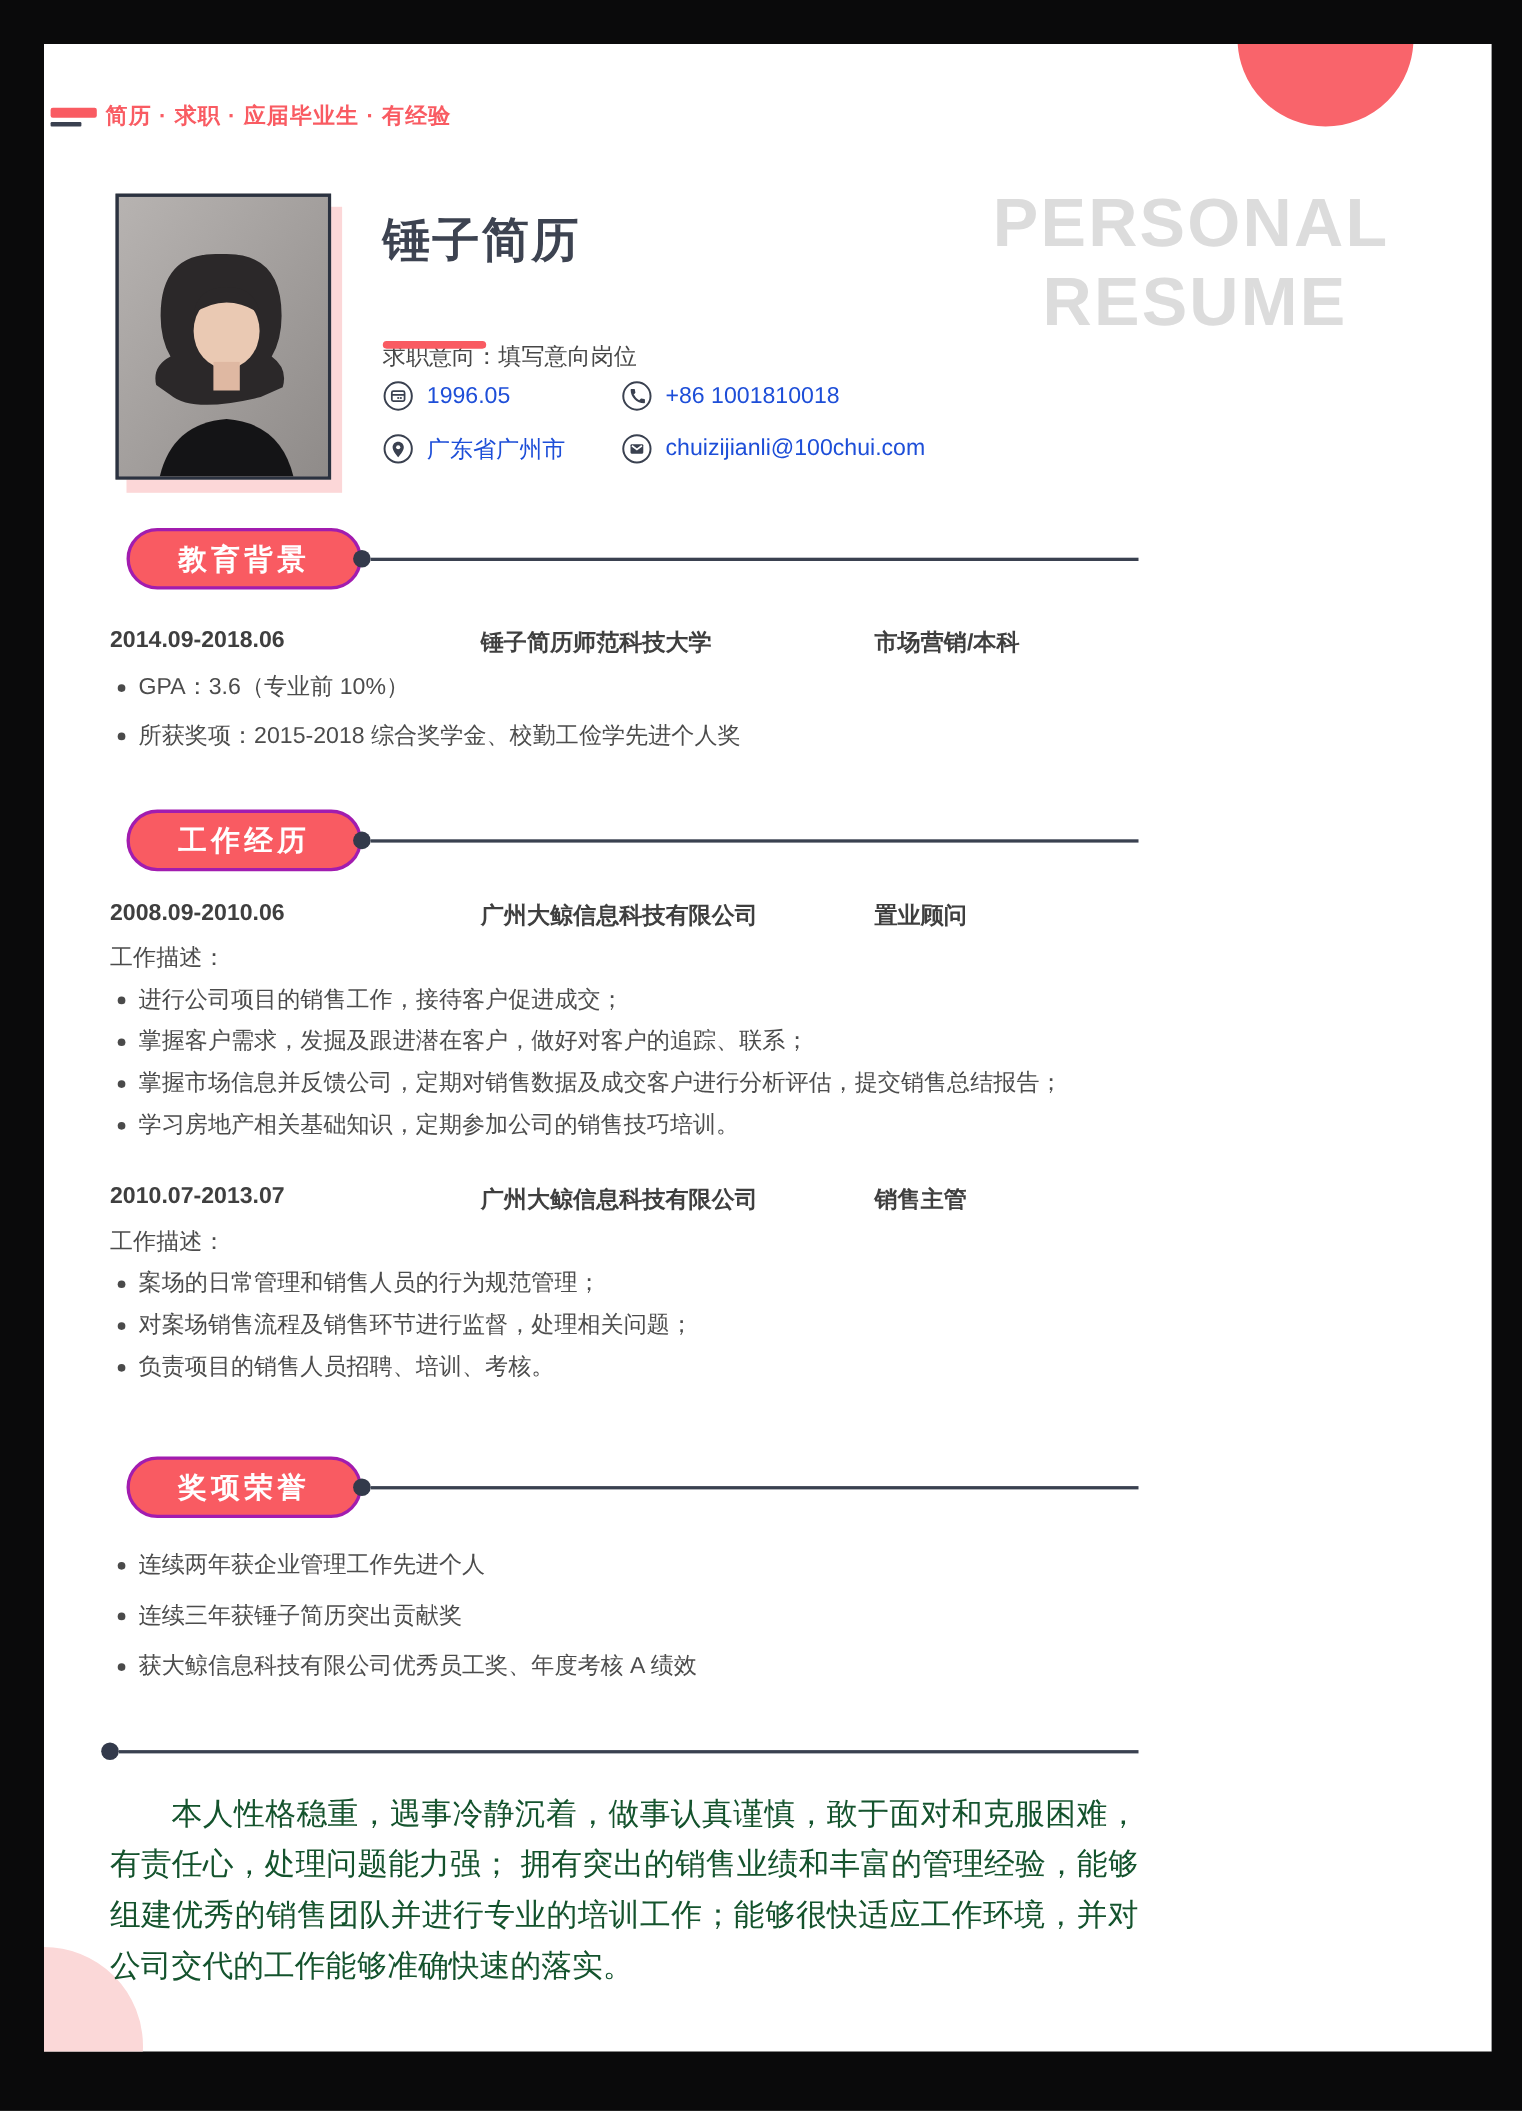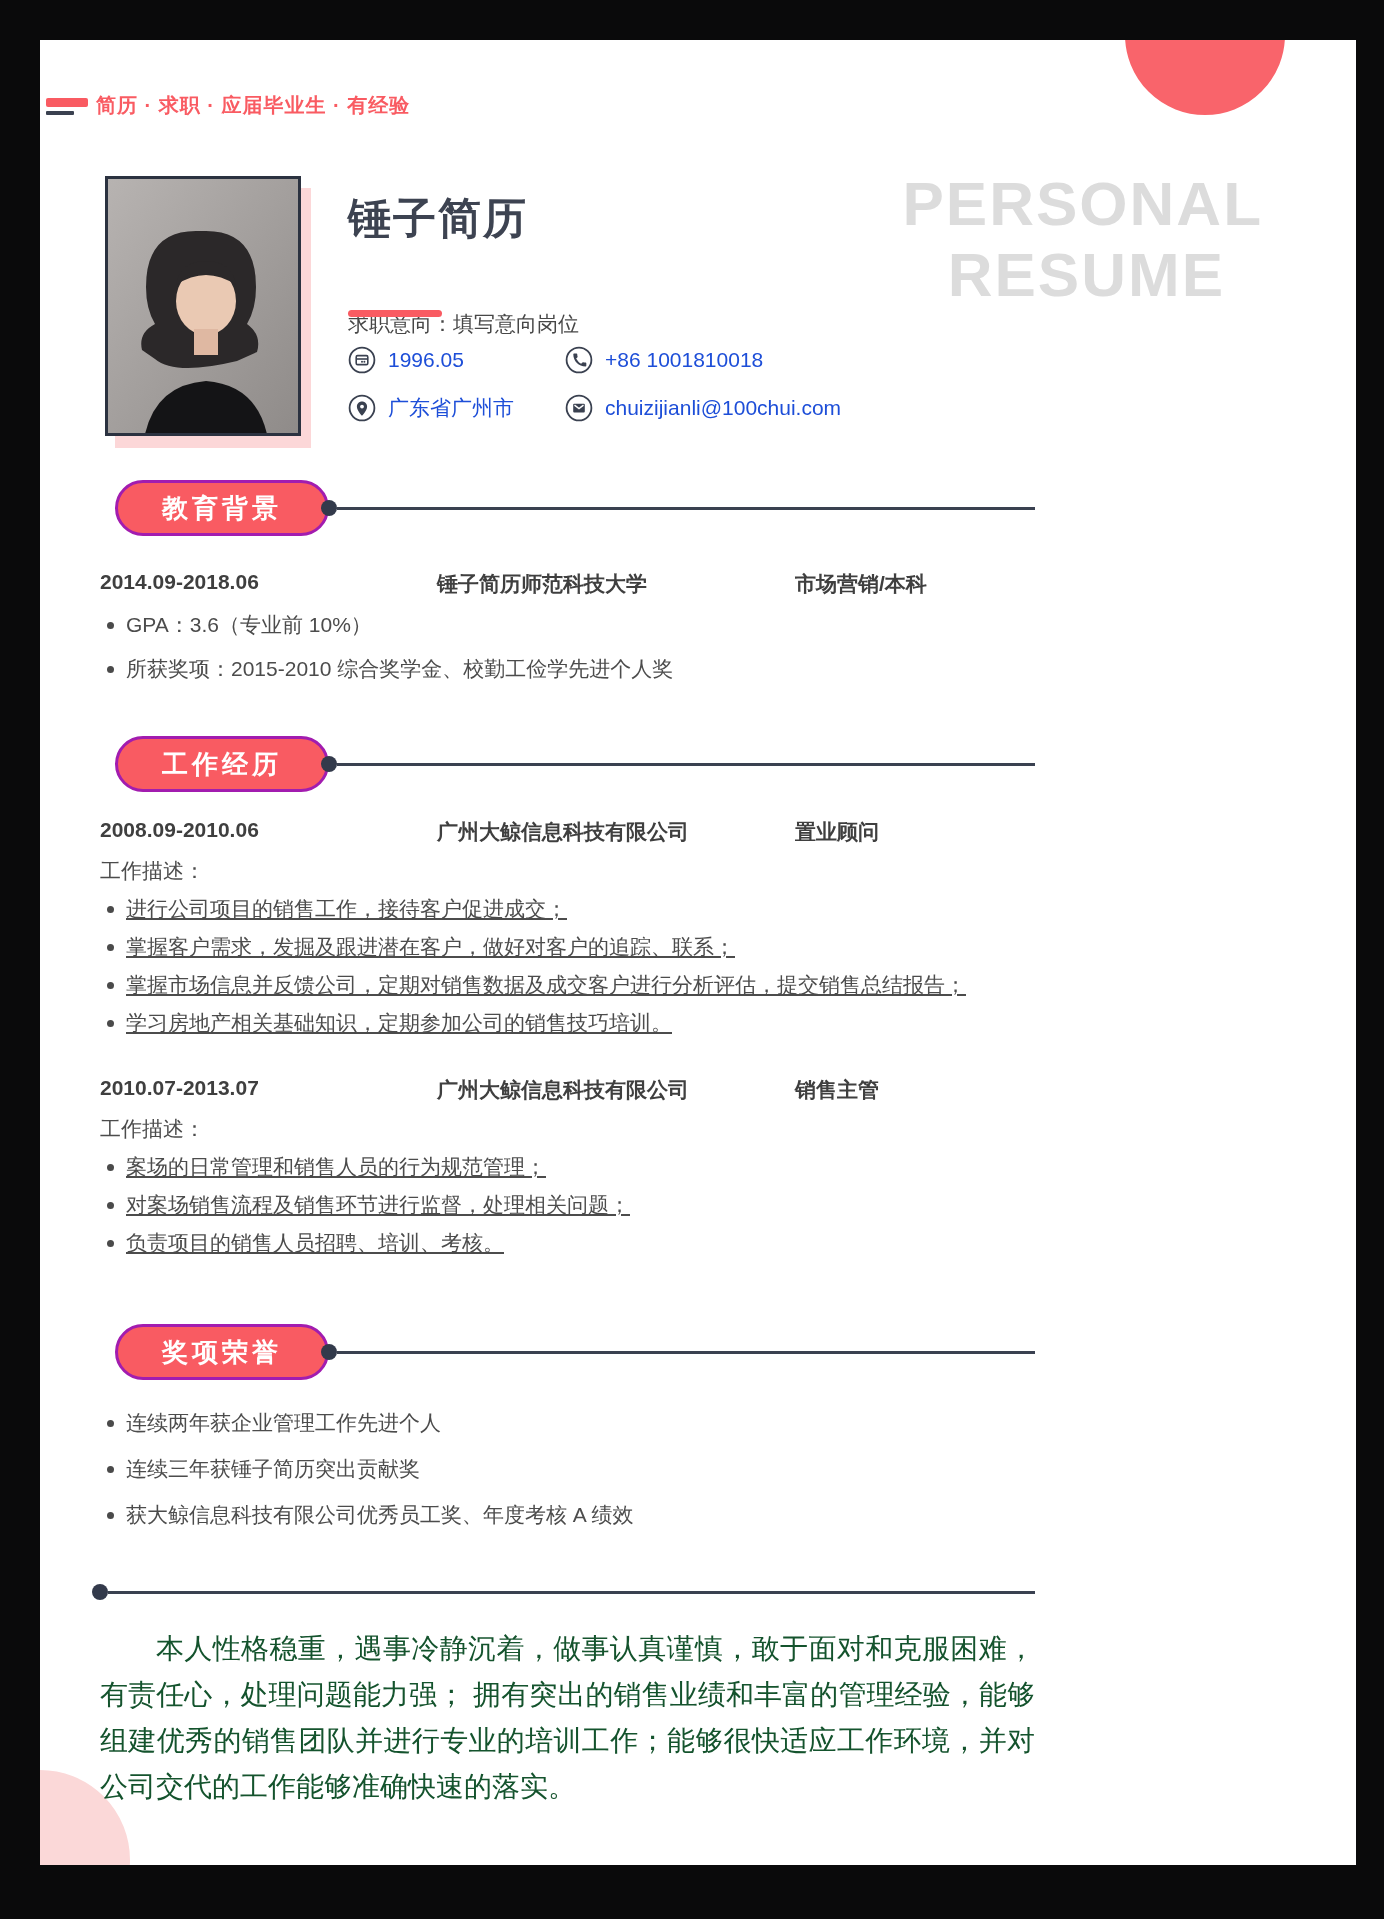--- a/index.html
+++ b/index.html
@@ -88,21 +88,21 @@
   .bullets li { position:relative; padding-left:26px; color:#4c4c4c; font-size:21px; }
   .bullets li::before {
     content:""; position:absolute; left:7px; top:50%; margin-top:-3.5px;
     width:7px; height:7px; border-radius:50%; background:#4a4a4a;
   }
   .edu-bullets { margin-top:5px; }
   .edu-bullets li { line-height:44px; }
   .m-work-head { margin-top:45px; }
   .m-job1 { margin-top:26px; }
   .desc-block { margin-top:6px; font-size:21px; color:#4c4c4c; line-height:38px; }
-  .desc-block .bullets li { line-height:38px;text-decoration:underline; }
+  .desc-block .bullets li { line-height:38px; }
   .m-job2 { margin-top:34px; }
   .m-awards-head { margin-top:62px; }
   .awards-bullets { margin-top:20px; }
   .awards-bullets li { line-height:46px; }
   .m-self-head { margin-top:46px; }
   .self-para {
     margin-top:26px; font-size:28px; color:#14532d; line-height:46px;
     text-indent:2em; text-align:justify;
   }
 </style>
@@ -197,21 +197,21 @@
       <div class="head-dot"></div>
       <div class="head-line"></div>
     </div>
     <div class="row3 m-edu-row">
       <span>2014.09-2018.06</span>
       <span>锤子简历师范科技大学</span>
       <span>市场营销/本科</span>
     </div>
     <ul class="bullets edu-bullets">
       <li>GPA：3.6（专业前 10%）</li>
-      <li>所获奖项：2015-2010 综合奖学金、校勤工俭学先进个人奖</li>
+      <li>所获奖项：2015-2018 综合奖学金、校勤工俭学先进个人奖</li>
     </ul>
 
     <div class="section-head m-work-head">
       <div class="pill">工作经历</div>
       <div class="head-dot"></div>
       <div class="head-line"></div>
     </div>
 
     <div class="row3 m-job1">
       <span>2008.09-2010.06</span>

